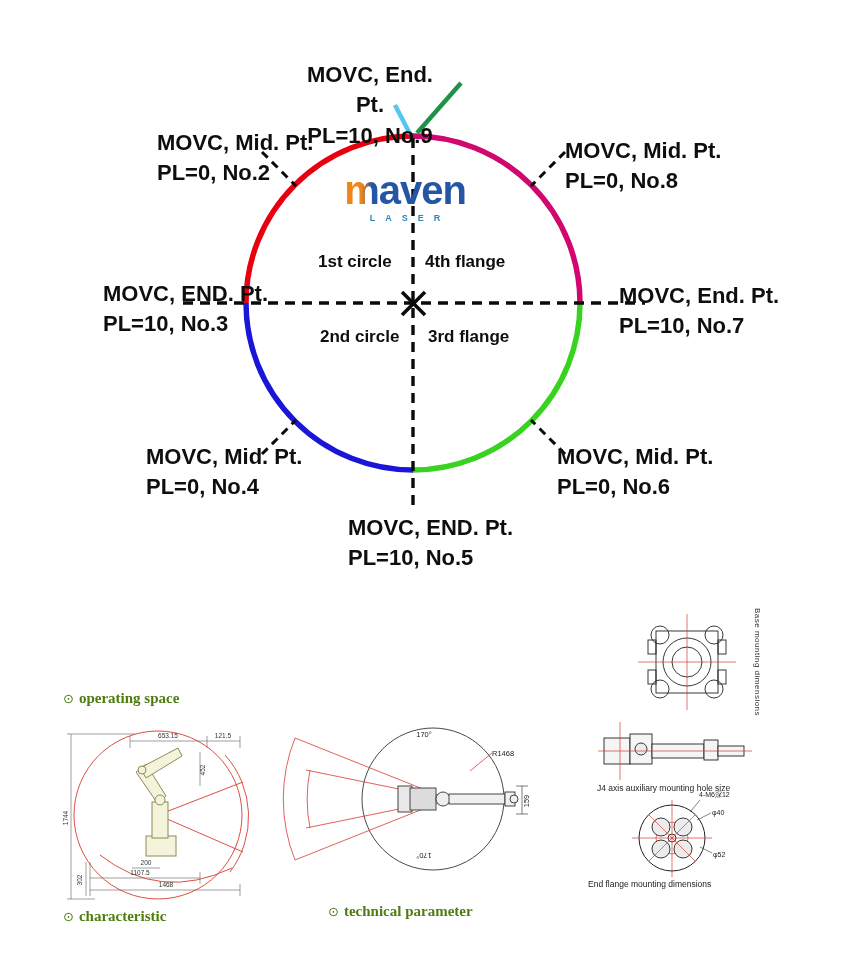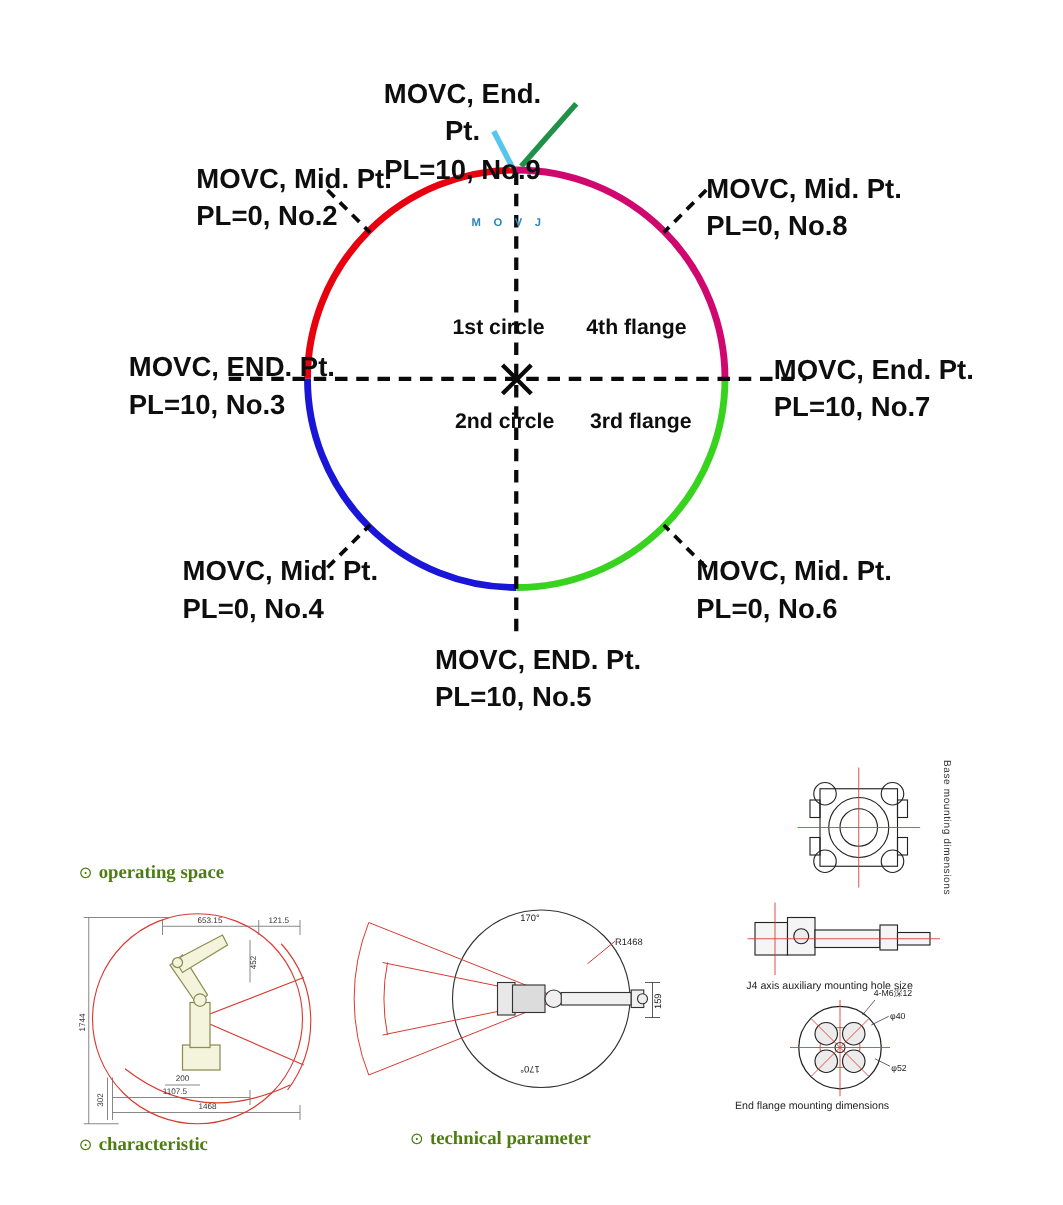--- a/index.html
+++ b/index.html
@@ -2,21 +2,21 @@
 <html><head>
 <meta charset="utf-8">
 <style>
   * { margin:0; padding:0; box-sizing:border-box; }
   html,body { background:#ffffff; }
   body { font-family:"Liberation Sans", sans-serif; }
   .canvas { position:relative; width:850px; height:964px; background:#fff; overflow:hidden; }
   .art { position:absolute; left:0; top:0; }
   .lbl { position:absolute; font-size:22px; line-height:1.38; font-weight:600; color:#0e0e0e; white-space:pre-line; }
   .lbl.center { text-align:center; }
-  .quad { position:absolute; font-size:17px; font-weight:600; color:#0e0e0e;margin-left:44px; }
+  .quad { position:absolute; font-size:17px; font-weight:600; color:#0e0e0e; }
   .logo { position:absolute; left:330px; top:170px; width:150px; text-align:center; }
   .logo-word { font-size:40px; font-weight:bold; color:#2456a4; letter-spacing:-1px; line-height:1; }
   .logo-word .m-part { background:linear-gradient(90deg,#f08519 50%,#2456a4 80%); -webkit-background-clip:text; background-clip:text; -webkit-text-fill-color:transparent; color:#f08519; }
   .logo-sub { font-size:9px; font-weight:bold; color:#2e86b8; letter-spacing:10px; padding-left:10px; margin-top:3px; }
   .section-label { position:absolute; font-family:"Liberation Serif", serif; font-weight:bold; font-size:15px; color:#4d7c0f; white-space:nowrap; }
   .section-label .bullet { font-family:"DejaVu Sans", sans-serif; font-weight:normal; font-size:13px; margin-right:5px; }
   .small-label { position:absolute; font-size:8.5px; color:#222; line-height:1.2; }
   .vert-label { position:absolute; writing-mode:vertical-rl; font-size:8px; letter-spacing:0.5px; color:#333; }
   svg text { font-family:"Liberation Sans", sans-serif; }
 </style>
@@ -211,21 +211,22 @@
 PL=10, No.7</div>
   <div class="lbl" style="left:565px; top:136px;">MOVC, Mid. Pt.
 PL=0, No.8</div>
 
   <div class="quad" style="left:318px; top:252px;">1st circle</div>
   <div class="quad" style="left:425px; top:252px;">4th flange</div>
   <div class="quad" style="left:320px; top:327px;">2nd circle</div>
   <div class="quad" style="left:428px; top:327px;">3rd flange</div>
 
   <div class="logo">
-    <div class="logo-sub">MOVJ</div>
+    <div class="logo-word"><span class="m-part">m</span><span>aven</span></div>
+    <div class="logo-sub">LASER</div>
   </div>
 
   <div class="section-label" style="left:63px; top:690px;">
     <span class="bullet">⊙</span><span>operating space</span>
   </div>
   <div class="section-label" style="left:63px; top:908px;">
     <span class="bullet">⊙</span><span>characteristic</span>
   </div>
   <div class="section-label" style="left:328px; top:903px;">
     <span class="bullet">⊙</span><span>technical parameter</span>

